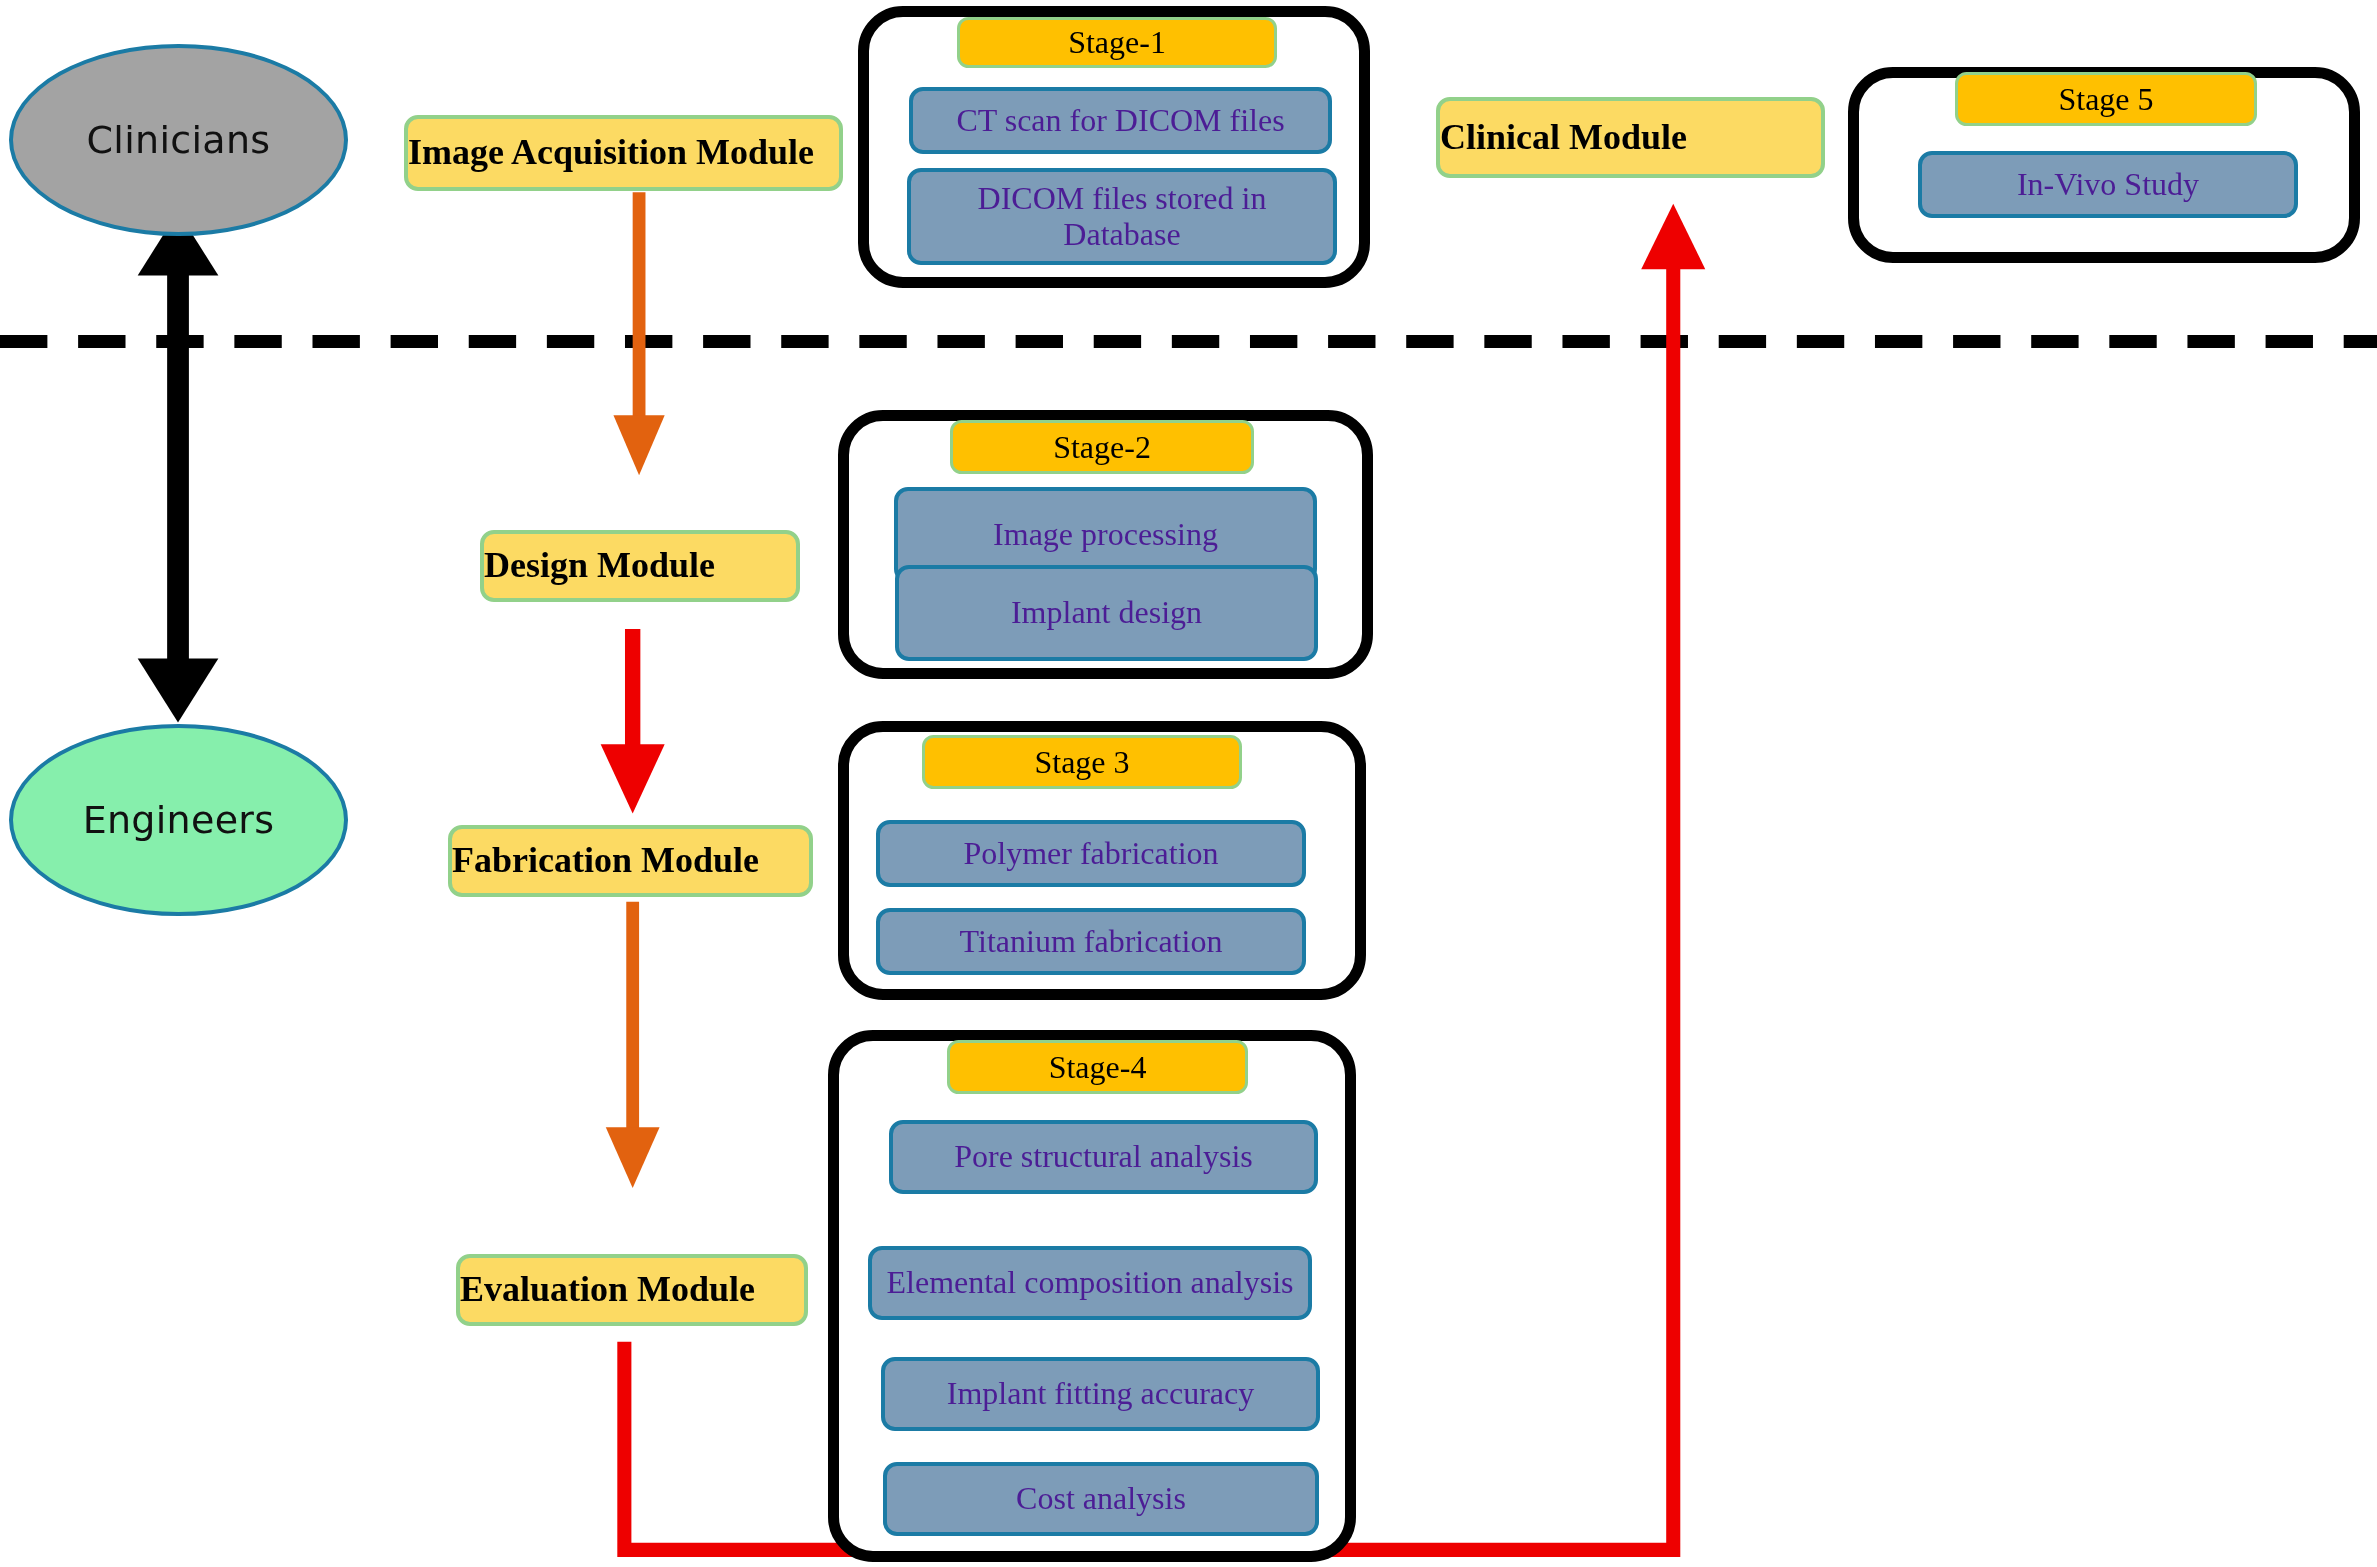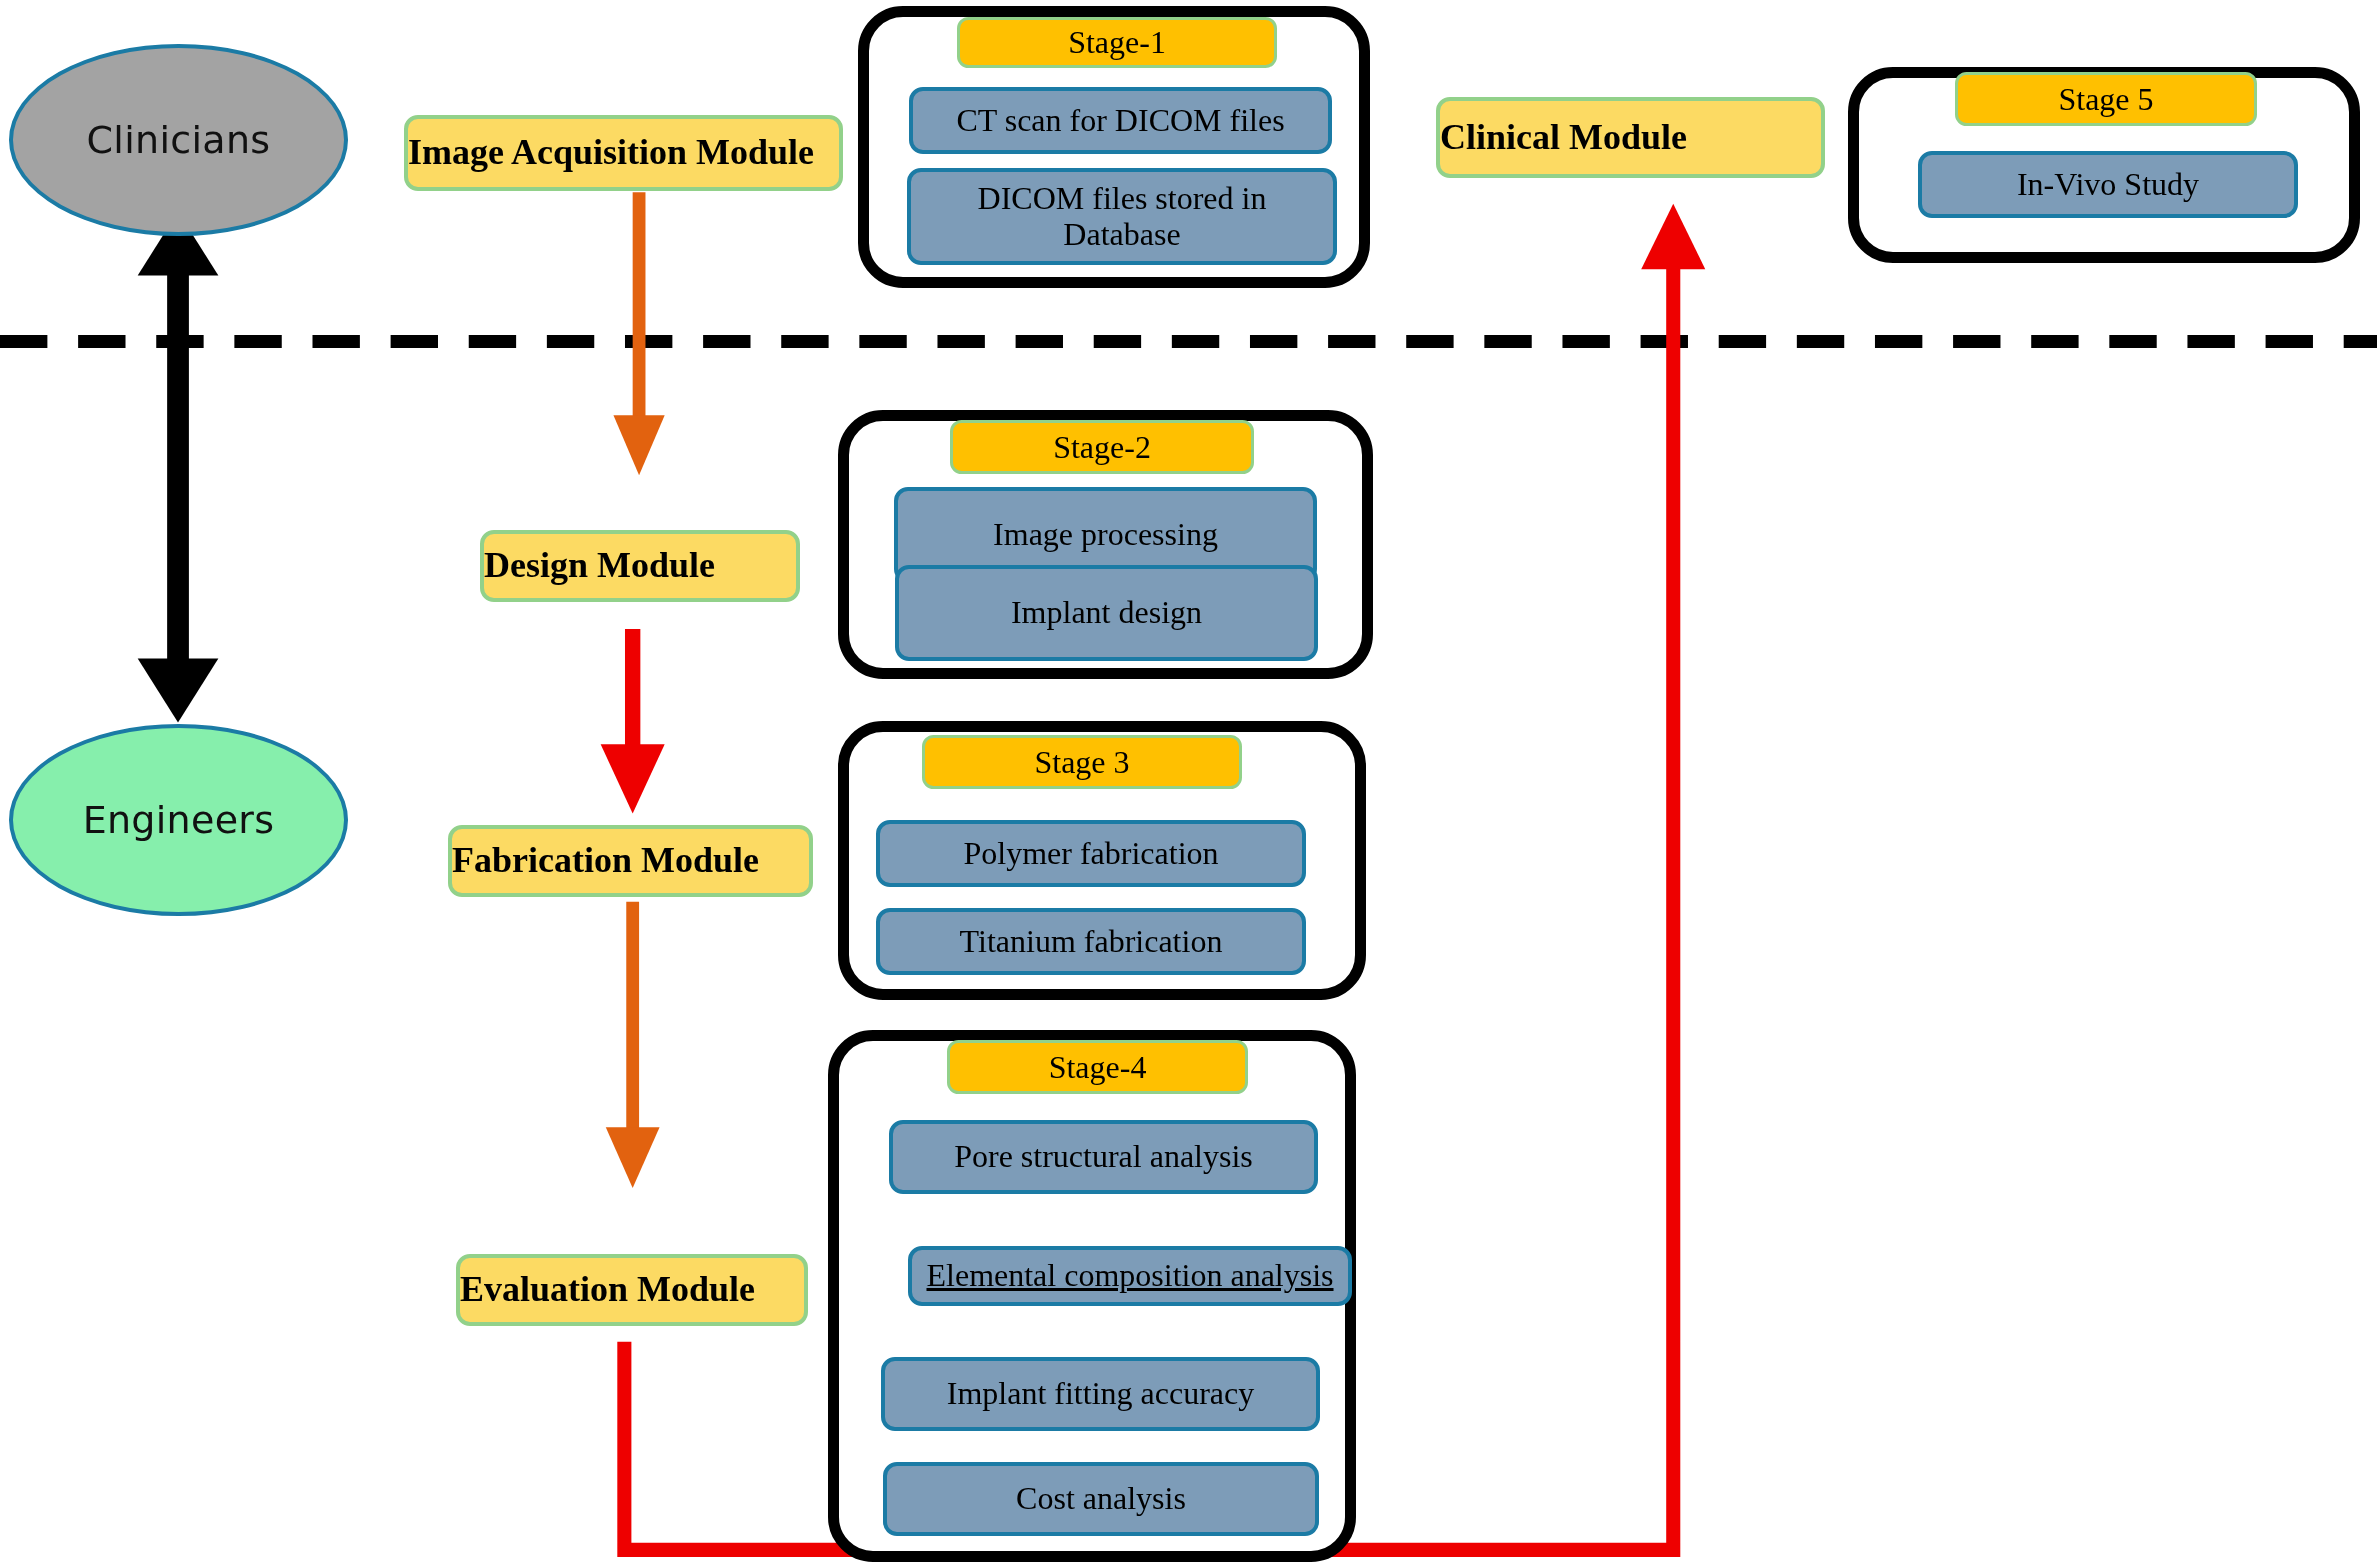--- a/index.html
+++ b/index.html
@@ -66,21 +66,21 @@
   
   .task{
     position:absolute;
     box-sizing:border-box;
     background:#7d9cb8;
     border:4.5px solid #1b7ba5;
     border-radius:14px;
     display:flex;align-items:center;justify-content:center;
     text-align:center;
     font-size:32px;
-    color:#000000;
+    color:#4c1d95;
     line-height:1.12;
     padding:0 10.2px;
   }
 </style>
 </head>
 <body>
 
 <div id="root">
 
   <svg id="svg-layer" viewBox="0 0 3712 2448">
@@ -187,21 +187,21 @@
   <div class="stage-box" style="left:828px;top:1030px;width:528px;height:532px;"></div>
 
   <div class="stage-title" style="left:947px;top:1040px;width:301px;height:54px;">
     <span>Stage-4</span>
   </div>
 
   <div class="task" style="left:889px;top:1120px;width:429px;height:74px;">
     <span>Pore structural analysis</span>
   </div>
 
-  <div class="task" style="left:908px;top:1246px;width:444px;height:60px;text-decoration:underline;">
+  <div class="task" style="left:868px;top:1246px;width:444px;height:74px;">
     <span>Elemental composition analysis</span>
   </div>
 
   <div class="task" style="left:883px;top:1462px;width:436px;height:74px;">
     <span>Cost analysis</span>
   </div>
 
   <div class="task" style="left:881px;top:1357px;width:439px;height:74px;">
     <span>Implant  fitting accuracy</span>
   </div>

